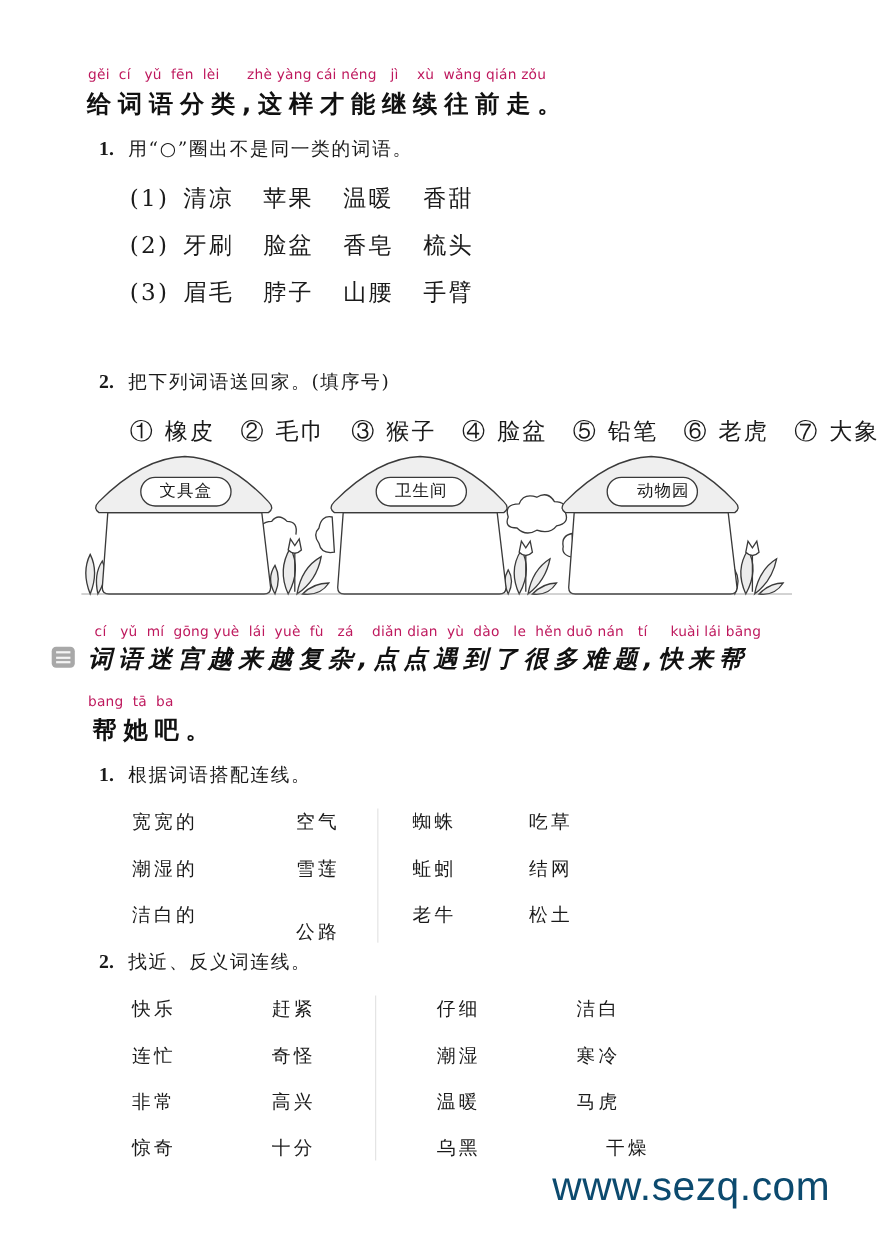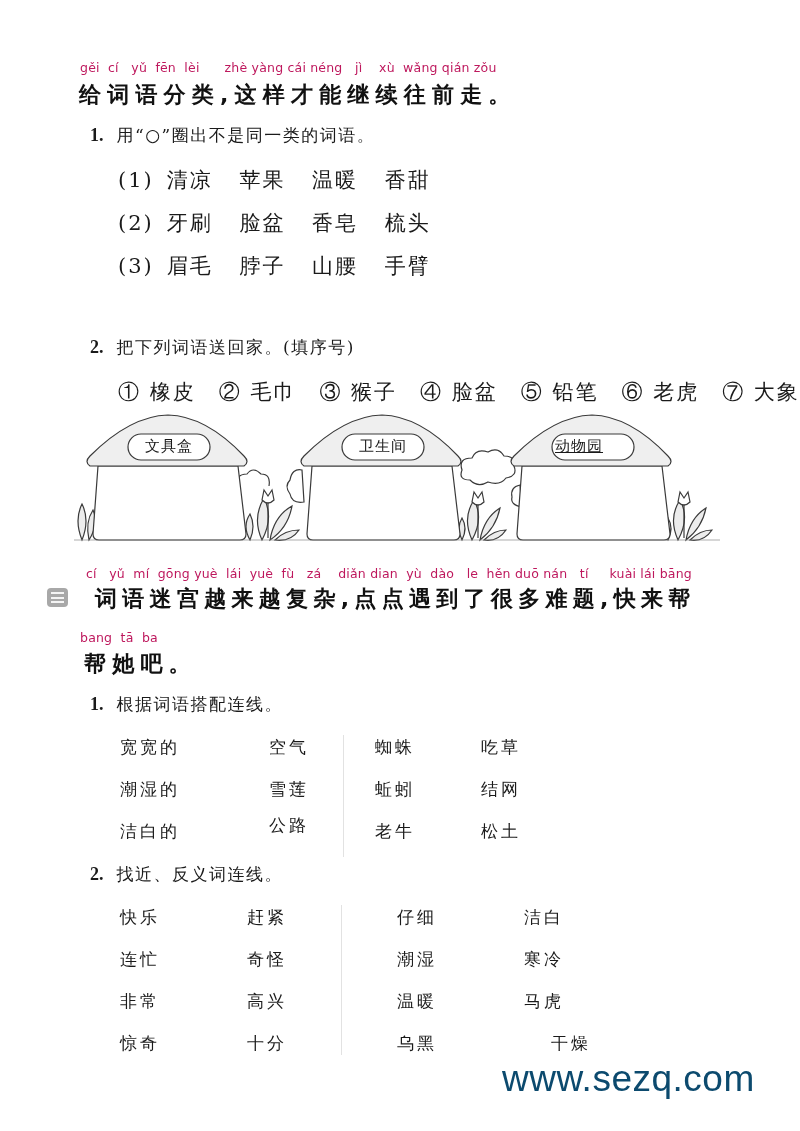--- a/index.html
+++ b/index.html
@@ -130,47 +130,47 @@
 
     <rect x="128" y="434" width="82" height="26" rx="13" fill="#fff"></rect>
     <rect x="342" y="434" width="82" height="26" rx="13" fill="#fff"></rect>
     <rect x="552" y="434" width="82" height="26" rx="13" fill="#fff"></rect>
 
     <path d="M74 540 L720 540" stroke-width="0.6" stroke="#777"></path>
   </g>
 </svg>
 <div class="abs house-label" style="left:128px; top:437px; width:82px;">文具盒</div>
 <div class="abs house-label" style="left:342px; top:437px; width:82px;">卫生间</div>
-<div class="abs house-label" style="left:544px; top:437px; width:70px;text-decoration:underline;">动物园</div>
+<div class="abs house-label" style="left:568px; top:437px; width:70px;">动物园</div>
 <div class="abs" style="left:104px; top:472px; width:130px; height:62px;"></div>
 <div class="abs" style="left:318px; top:472px; width:130px; height:62px;"></div>
 <div class="abs" style="left:528px; top:472px; width:130px; height:62px;"></div>
 
 <div class="abs pinyin" style="left:86px; top:566px;">cí   yǔ  mí  gōng yuè  lái  yuè  fù   zá    diǎn dian  yù  dào   le  hěn duō nán   tí     kuài lái bāng</div>
 <div class="abs badge">
   <i style="top:4px;"></i>
     <i style="top:8.5px;"></i>
     <i style="top:13px;"></i>
 </div>
-<div class="abs headline" style="left:95px; top:584px; letter-spacing:5.3px;">词语迷宫越来越复杂,点点遇到了很多难题,快来帮</div>
+<div class="abs headline" style="left:80px; top:584px; letter-spacing:5.3px;font-style:italic;">词语迷宫越来越复杂,点点遇到了很多难题,快来帮</div>
 <div class="abs pinyin" style="left:80px; top:630px;">bang  tā  ba</div>
 <div class="abs headline" style="left:84px; top:649px;">帮她吧。</div>
 
 <div class="abs" style="left:90px; top:693px;">
   <span class="qnum">1.</span>
   <span class="qtext" style="margin-left:8px;">根据词语搭配连线。</span>
 </div>
 <div class="vline" style="left:343px; top:735px; height:122px;"></div>
 
 <div class="cell" style="left:120px; top:736px;">宽宽的</div>
 <div class="cell" style="left:120px; top:778px;">潮湿的</div>
 <div class="cell" style="left:120px; top:820px;">洁白的</div>
 <div class="cell" style="left:269px; top:736px;">空气</div>
 <div class="cell" style="left:269px; top:778px;">雪莲</div>
-<div class="cell" style="left:269px; top:814px;">公路</div>
+<div class="cell" style="left:269px; top:836px;">公路</div>
 <div class="cell" style="left:375px; top:736px;">蜘蛛</div>
 <div class="cell" style="left:375px; top:778px;">蚯蚓</div>
 <div class="cell" style="left:375px; top:820px;">老牛</div>
 <div class="cell" style="left:481px; top:736px;">吃草</div>
 <div class="cell" style="left:481px; top:778px;">结网</div>
 <div class="cell" style="left:481px; top:820px;">松土</div>
 
 <div class="abs" style="left:90px; top:863px;">
   <span class="qnum">2.</span>
   <span class="qtext" style="margin-left:8px;">找近、反义词连线。</span>

